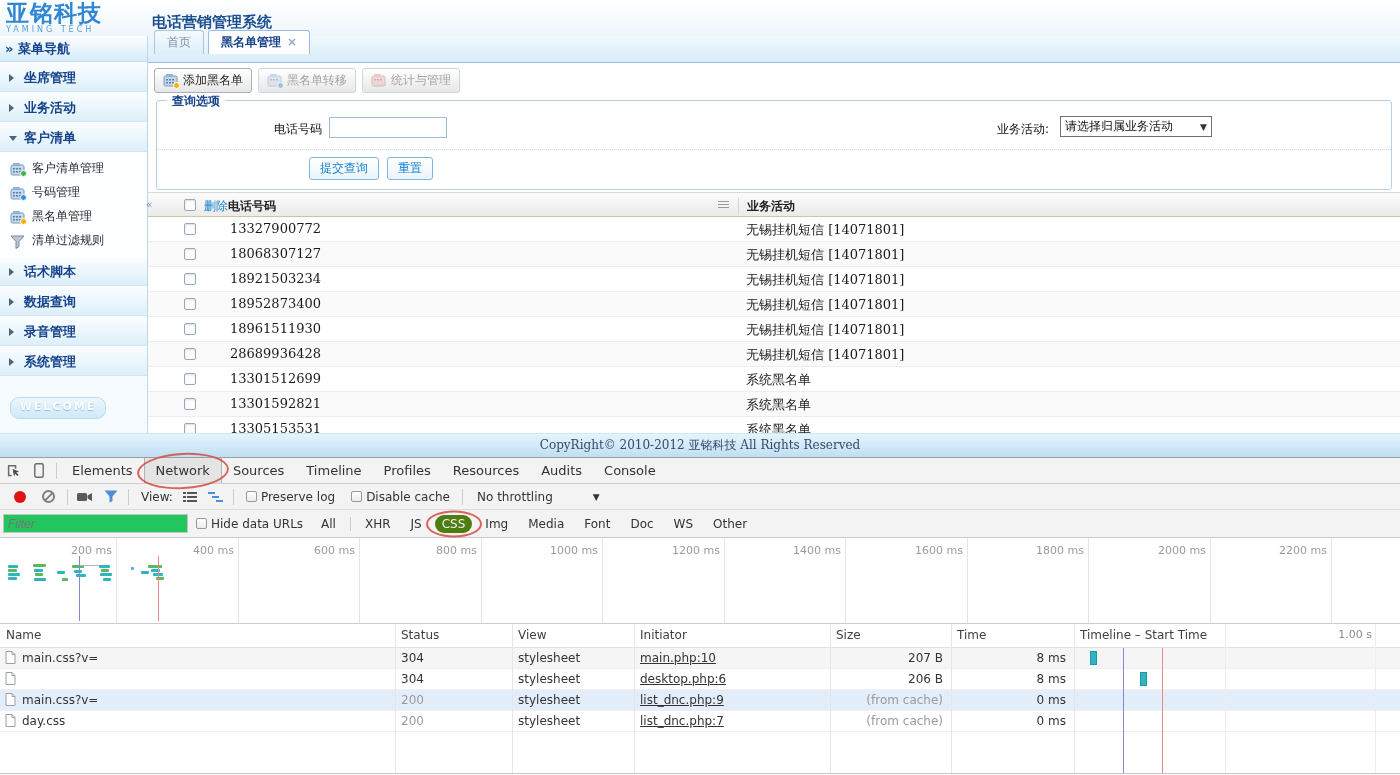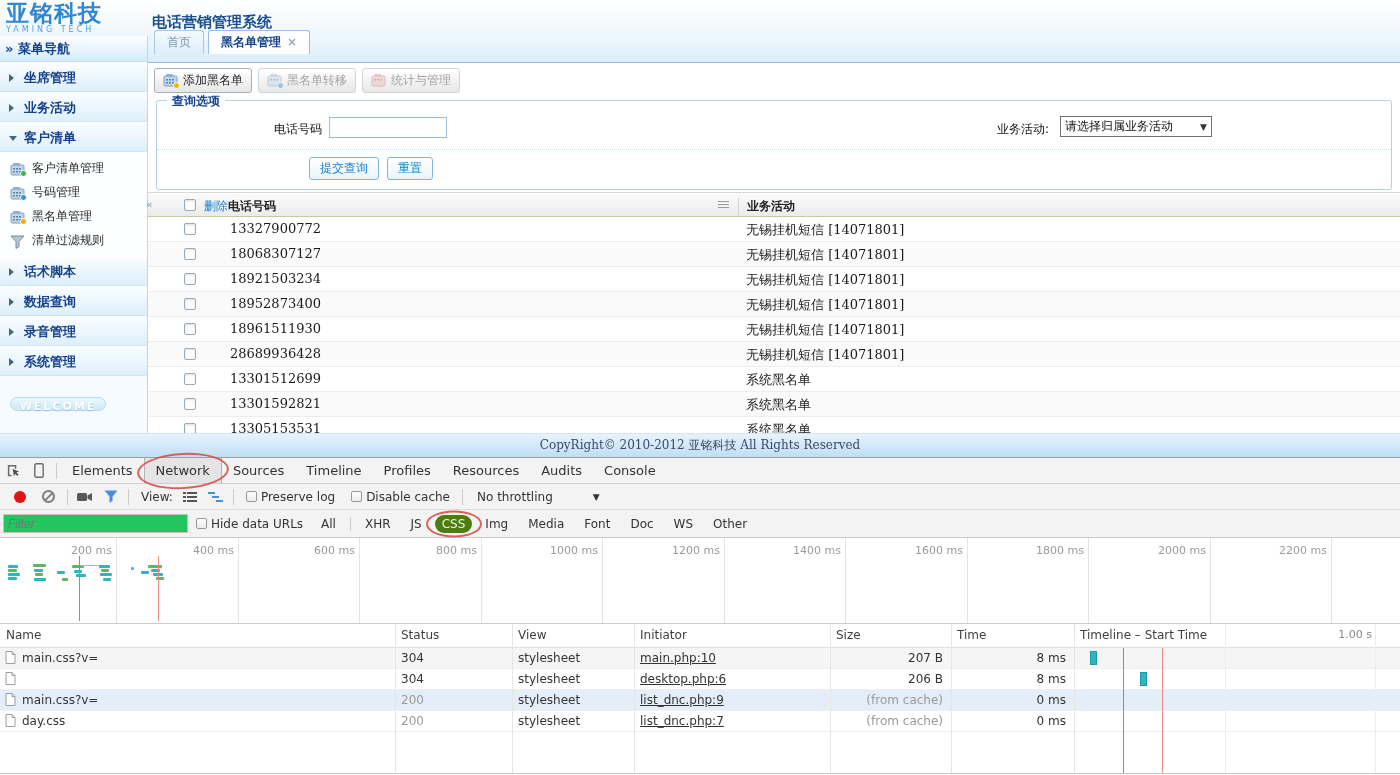--- a/index.html
+++ b/index.html
@@ -21,21 +21,21 @@
     background:linear-gradient(#fdfeff,#d4ebfa); border-bottom:1px solid #c6e0f2; }
   .sec { height:30px; line-height:30px; padding-left:24px; font-size:13px; font-weight:bold; color:#15428b; position:relative;
     background:linear-gradient(#fafdff,#ddeffa); border-top:1px solid #ffffff; border-bottom:1px solid #cfe6f5; cursor:pointer; }
   .sec .arr { position:absolute; left:9px; top:11px; width:0; height:0; }
   .arr-r { border-left:5px solid #44677f; border-top:4px solid transparent; border-bottom:4px solid transparent; }
   .arr-d { border-top:5px solid #44677f; border-left:4px solid transparent; border-right:4px solid transparent; margin-top:2px; }
   .subitems { background:#fdfeff; padding:4px 0; }
   .subitem { height:24px; line-height:24px; padding-left:10px; font-size:12px; color:#2a2a2a; cursor:pointer; display:flex; align-items:center; }
   .subitem .ic { width:16px; height:15px; margin-right:6px; position:relative; flex:0 0 16px; }
   .badge { position:absolute; right:-1px; bottom:-1px; width:7px; height:7px; border-radius:50%; border:1px solid #fff; }
-  .welcome { position:absolute; left:10px; top:361px; width:96px; height:14px; border-radius:9px;
+  .welcome { position:absolute; left:10px; top:361px; width:96px; height:22px; border-radius:9px;
     background:linear-gradient(#ecf7fd,#cfe9f8); border:1px solid #badcf2; text-align:center;
     font-size:11px; font-weight:bold; color:#fff; letter-spacing:2px; line-height:17px; text-shadow:0 1px 1px #8fbede; z-index:5;}
 
   .content { position:absolute; left:148px; top:0; right:0; height:397px; background:#fff; }
   .tabbar { height:27px; background:linear-gradient(#f0f8fd,#d9edf9); border-bottom:1px solid #99bce8; padding:3px 0 8px 6px; display:flex;align-items:flex-end; }
   .tab { height:24px; line-height:22px; padding:0 12px; margin-right:4px; font-size:12px; border:1px solid #a9c7e0; border-bottom:none;
     border-radius:3px 3px 0 0; background:linear-gradient(#f5fafd,#ddeefa); color:#7e93ae; cursor:pointer; }
   .tab.active { background:#fff; color:#15428b; font-weight:bold; border-color:#99bce8; }
   .tab .close { color:#93a9c3; margin-left:6px; font-size:12px; cursor:pointer; }
 

